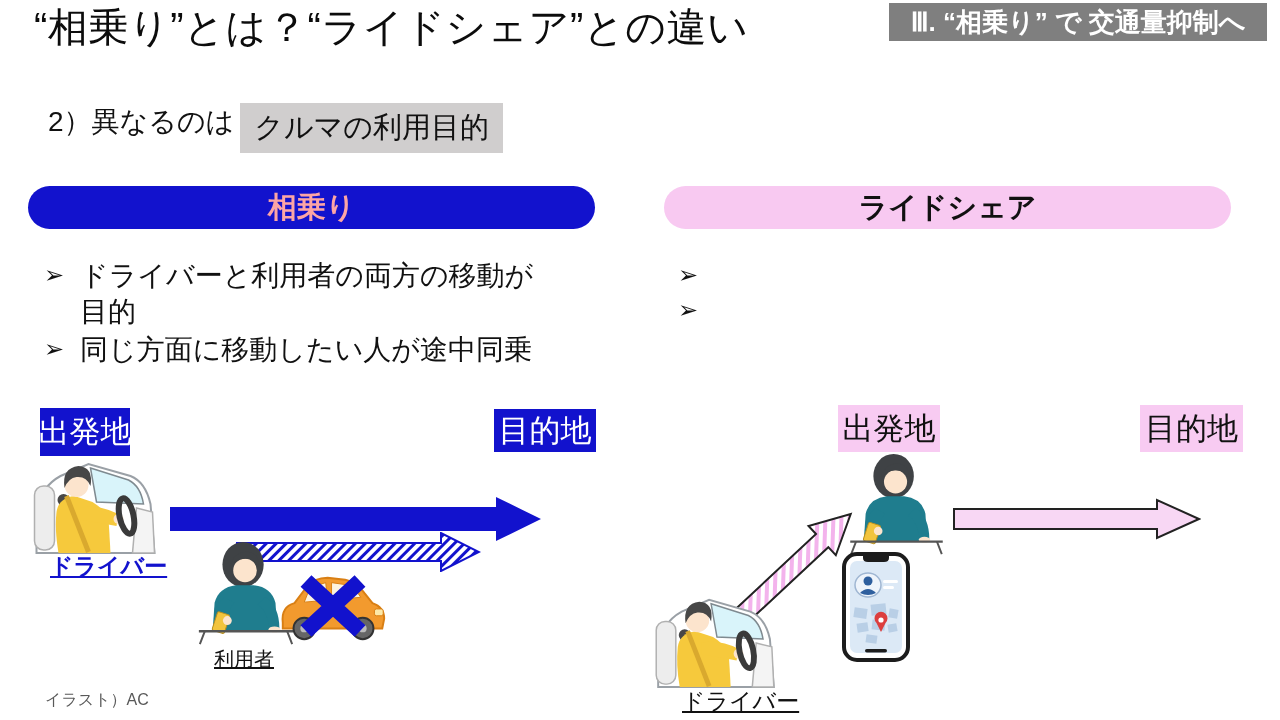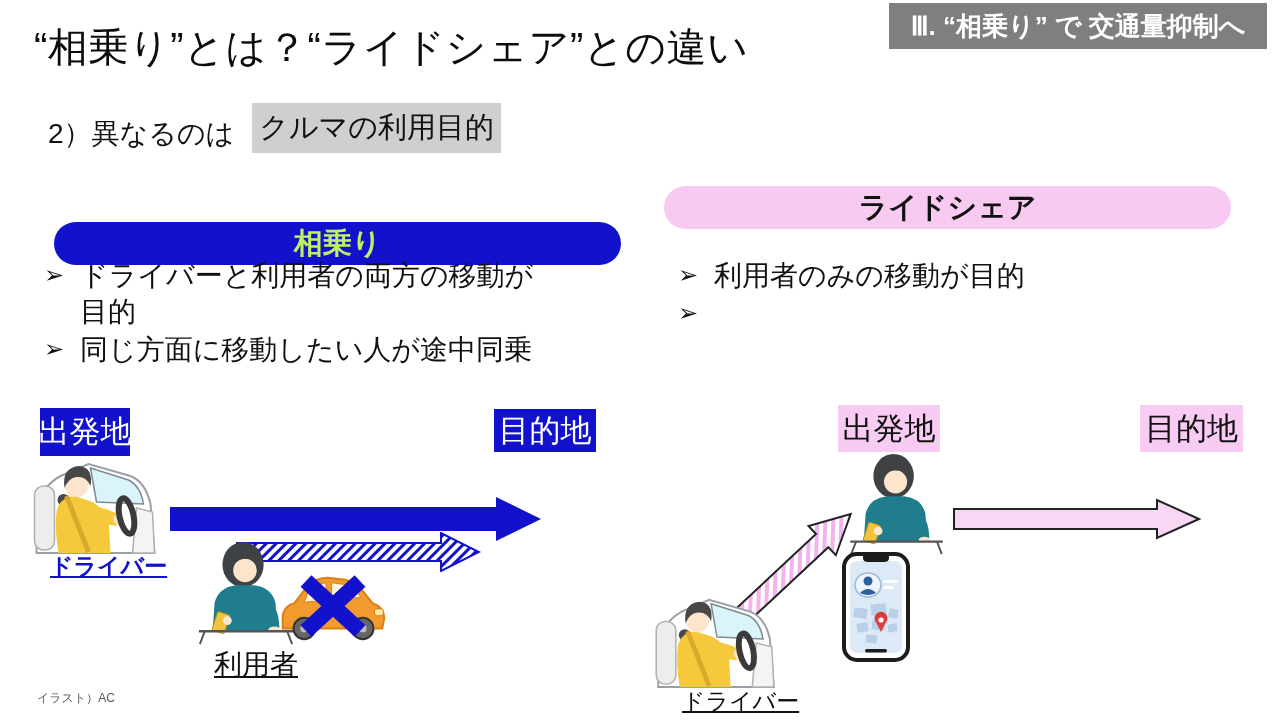--- a/index.html
+++ b/index.html
@@ -17,68 +17,68 @@
   body{
     position:relative;
     background:#ffffff;
     font-family:"Liberation Sans", sans-serif;
     color:var(--ink);
     overflow:hidden;
   }
   .abs{position:absolute;}
 
   .title{
-    left:34px; top:20px; width:840px;
+    left:34px; top:0; width:840px;
     font-size:40px; font-weight:500; letter-spacing:0.5px;
     color:#0c0c0c; white-space:nowrap;
   }
   .corner-badge{
-    left:889px; top:3px; width:378px; height:46px;
+    left:889px; top:3px; width:378px; height:38px;
     background:var(--badge-gray);
     display:flex; align-items:center; justify-content:center;
     color:#ffffff; font-weight:bold; font-size:26px; white-space:nowrap;
   }
   .subtitle-row{
-    left:48px; top:103px; display:flex; align-items:flex-end; gap:18px;
+    left:48px; top:103px; display:flex; align-items:flex-start; gap:6px;
   }
   .subtitle-prefix{font-size:28px;}
   .subtitle-highlight{
     background:var(--highlight-gray);
-    font-size:29px; padding:5px 7px;
+    font-size:29px; padding:5px 14px;
   }
 
   .pill{
     top:186px; height:43px; width:567px; border-radius:22px;
     display:flex; align-items:center; justify-content:center;
     font-weight:bold; font-size:29px;
   }
-  .pill-left{left:54px; background:var(--blue); color:#bef264;margin-top:36px;}
+  .pill-left{left:28px; background:var(--blue); color:#fca5a5;}
   .pill-right{left:664px; background:var(--pink); color:var(--ink);}
 
   .bullet-list{top:258px; list-style:none; font-size:28px; line-height:1.28;}
   .bullet-list-left{left:44px; width:505px;}
   .bullet-list-right{left:678px; width:450px;}
   .bullet-list li{display:flex; margin-bottom:2px;}
   .bullet-marker{flex:0 0 36px; font-size:24px; padding-top:2px;}
   .bullet-text-left{width:458px;font-family:Liberation Serif, serif;}
   .bullet-text-right{width:400px;}
 
   .loc-box{
     display:flex; align-items:center; justify-content:center;
     font-size:31px; white-space:nowrap;
   }
   .loc-blue{background:var(--blue); color:#ffffff;}
   .loc-pink{background:var(--pink-box); color:var(--ink);}
 
   .lbl{white-space:nowrap;text-decoration:underline;}
   .driver-label-left{left:50px; top:551px; font-size:23px; font-weight:bold; color:var(--blue);}
-  .rider-label-left{left:214px; top:646px; font-size:28px; color:var(--ink);}
+  .rider-label-left{left:214px; top:646px; font-size:20px; color:var(--ink);}
   .driver-label-right{left:682px; top:686px; font-size:23px; color:var(--ink);}
 
-  .credit{left:37px; top:690px; font-size:12px; color:var(--credit-gray);text-align:center;}
+  .credit{left:45px; top:690px; font-size:16px; color:var(--credit-gray);text-align:center;}
 
   .diag-arrow-wrap{
     left:692px; top:637px; width:220px; height:50px;
     transform:rotate(-43deg); transform-origin:0 50%;
   }
   svg{display:block;}
 </style>
 </head>
 <body>
 
@@ -175,21 +175,20 @@
     <span class="bullet-text-left">ドライバーと利用者の両方の移動が目的</span>
   </li>
   <li>
     <span class="bullet-marker">➢</span>
     <span class="bullet-text-left">同じ方面に移動したい人が途中同乗</span>
   </li>
 </ul>
 <ul class="abs bullet-list bullet-list-right">
   <li>
     <span class="bullet-marker">➢</span>
-    <span class="bullet-text-right">利用者のみの移動が目的</span>
   </li>
   <li>
     <span class="bullet-marker">➢</span>
   </li>
 </ul>
 
 <div class="abs loc-box loc-blue" style="left:40px;top:408px;width:90px;height:48px;">出発地</div>
 <div class="abs loc-box loc-blue" style="left:494px;top:409px;width:102px;height:43px;">目的地</div>
 
 <svg class="abs" style="left:170px;top:497px;" width="372" height="44">

